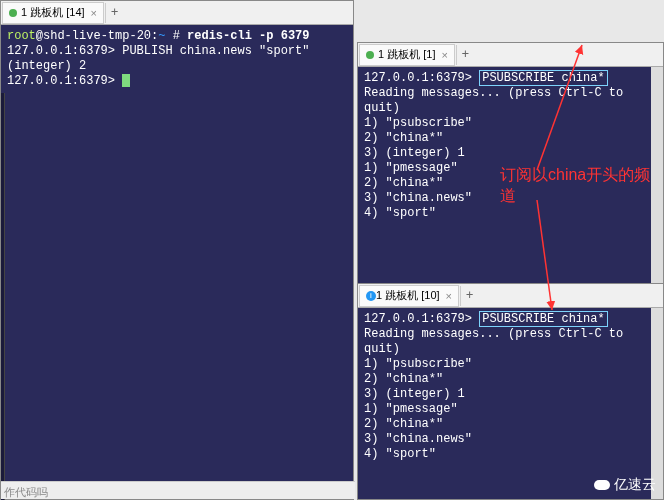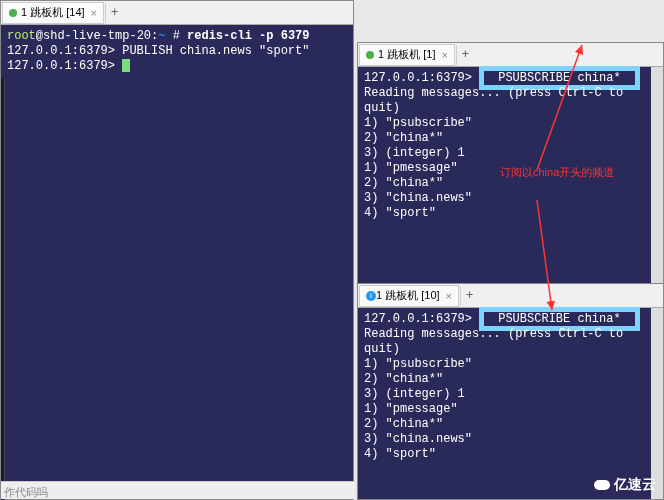--- a/index.html
+++ b/index.html
@@ -16,27 +16,27 @@
     .dot-info { background: #2196f3; border-radius: 50%; color: #fff; font-size: 8px; text-align: center; line-height: 10px; width: 10px; height: 10px; }
     .tab-close { margin-left: 6px; color: #888; cursor: pointer; }
     .add-tab { width: 18px; text-align: center; color: #666; cursor: pointer; border-left: 1px solid #ccc; height: 20px; line-height: 18px; }
     .terminal { padding: 4px 6px; color: #fff; font-family: "Courier New", monospace; font-size: 12px; line-height: 15px; background: #2a2a5a; position: relative; }
     .prompt-user { color: #bef264; }
     .prompt-at { color: #fff; }
     .prompt-host { color: #ffffff; }
     .prompt-path { color: #3399ff; }
     .cmd { color: #ffffff; font-weight: bold; }
     .cursor { display: inline-block; width: 8px; height: 13px; background: #7fdb7f; vertical-align: middle; }
-    .hl-box { border: 5px solid #7dd3fc; padding: 0 14px; display: inline; }
-    .annotation { position: absolute; color: #ff3333; font-family: sans-serif; font-size: 11px; z-index: 10; }
+    .hl-box { border: 1px solid #7dd3fc; padding: 0 2px; display: inline; }
+    .annotation { position: absolute; color: #ff3333; font-family: sans-serif; font-size: 16px; z-index: 10; }
     .arrow-line { stroke: #ff3333; stroke-width: 1.5; fill: none; }
     .arrow-head { fill: #ff3333; }
     .svg-overlay { position: absolute; left: 357px; top: 0; width: 307px; height: 500px; z-index: 9; pointer-events: none; }
     .watermark { position: absolute; bottom: 0; left: 4px; color: #888; font-size: 11px; font-family: sans-serif; z-index: 20; }
-    .yisuyun { position: absolute; bottom: 6px; right: 8px; font-family: sans-serif; font-size: 14px; color: #fff; font-weight: bold; z-index: 20; display: flex; align-items: center; gap: 4px; justify-content: center; }
+    .yisuyun { position: absolute; bottom: 6px; right: 8px; font-family: sans-serif; font-size: 14px; color: #fff; font-weight: normal; z-index: 20; display: flex; align-items: center; gap: 4px; justify-content: center; }
     .cloud-icon { display: inline-block; width: 16px; height: 10px; border-radius: 8px; background: #fff; position: relative; }
     .sidebar { position: absolute; left: 0; top: 24px; width: 4px; height: 476px; background: #1a1a3a; border-right: 1px solid #444; }
     .footer-left { position: absolute; bottom:0; left:0; width:354px; height:18px; background:#eee; border-top:1px solid #ccc; font-size:10px; color:#666; }
     .scrollbar-v { position: absolute; right: 0; top: 24px; width: 12px; bottom: 0; background: #ddd; }
   </style>
 </head>
 <body>
 
 <div class="pane pane-left">
   <div class="tabbar">
@@ -46,20 +46,21 @@
       <span class="tab-close">×</span>
     </div>
     <div class="add-tab">+</div>
   </div>
   <div class="sidebar"></div>
   <div class="terminal">
     <div>
       <span class="prompt-user">root</span><span class="prompt-at">@</span><span class="prompt-host">shd-live-tmp-20</span><span>:</span><span class="prompt-path">~</span><span> # </span><span class="cmd">redis-cli -p 6379</span>
     </div>
     <div>127.0.0.1:6379&gt; PUBLISH china.news "sport"</div>
+    <div>(integer) 2</div>
     <div>
       <span>127.0.0.1:6379&gt; </span><span class="cursor"></span>
     </div>
   </div>
   <div class="footer-left"></div>
 </div>
 
 <div class="pane pane-right-top">
   <div class="tabbar">
     <div class="tab active">

